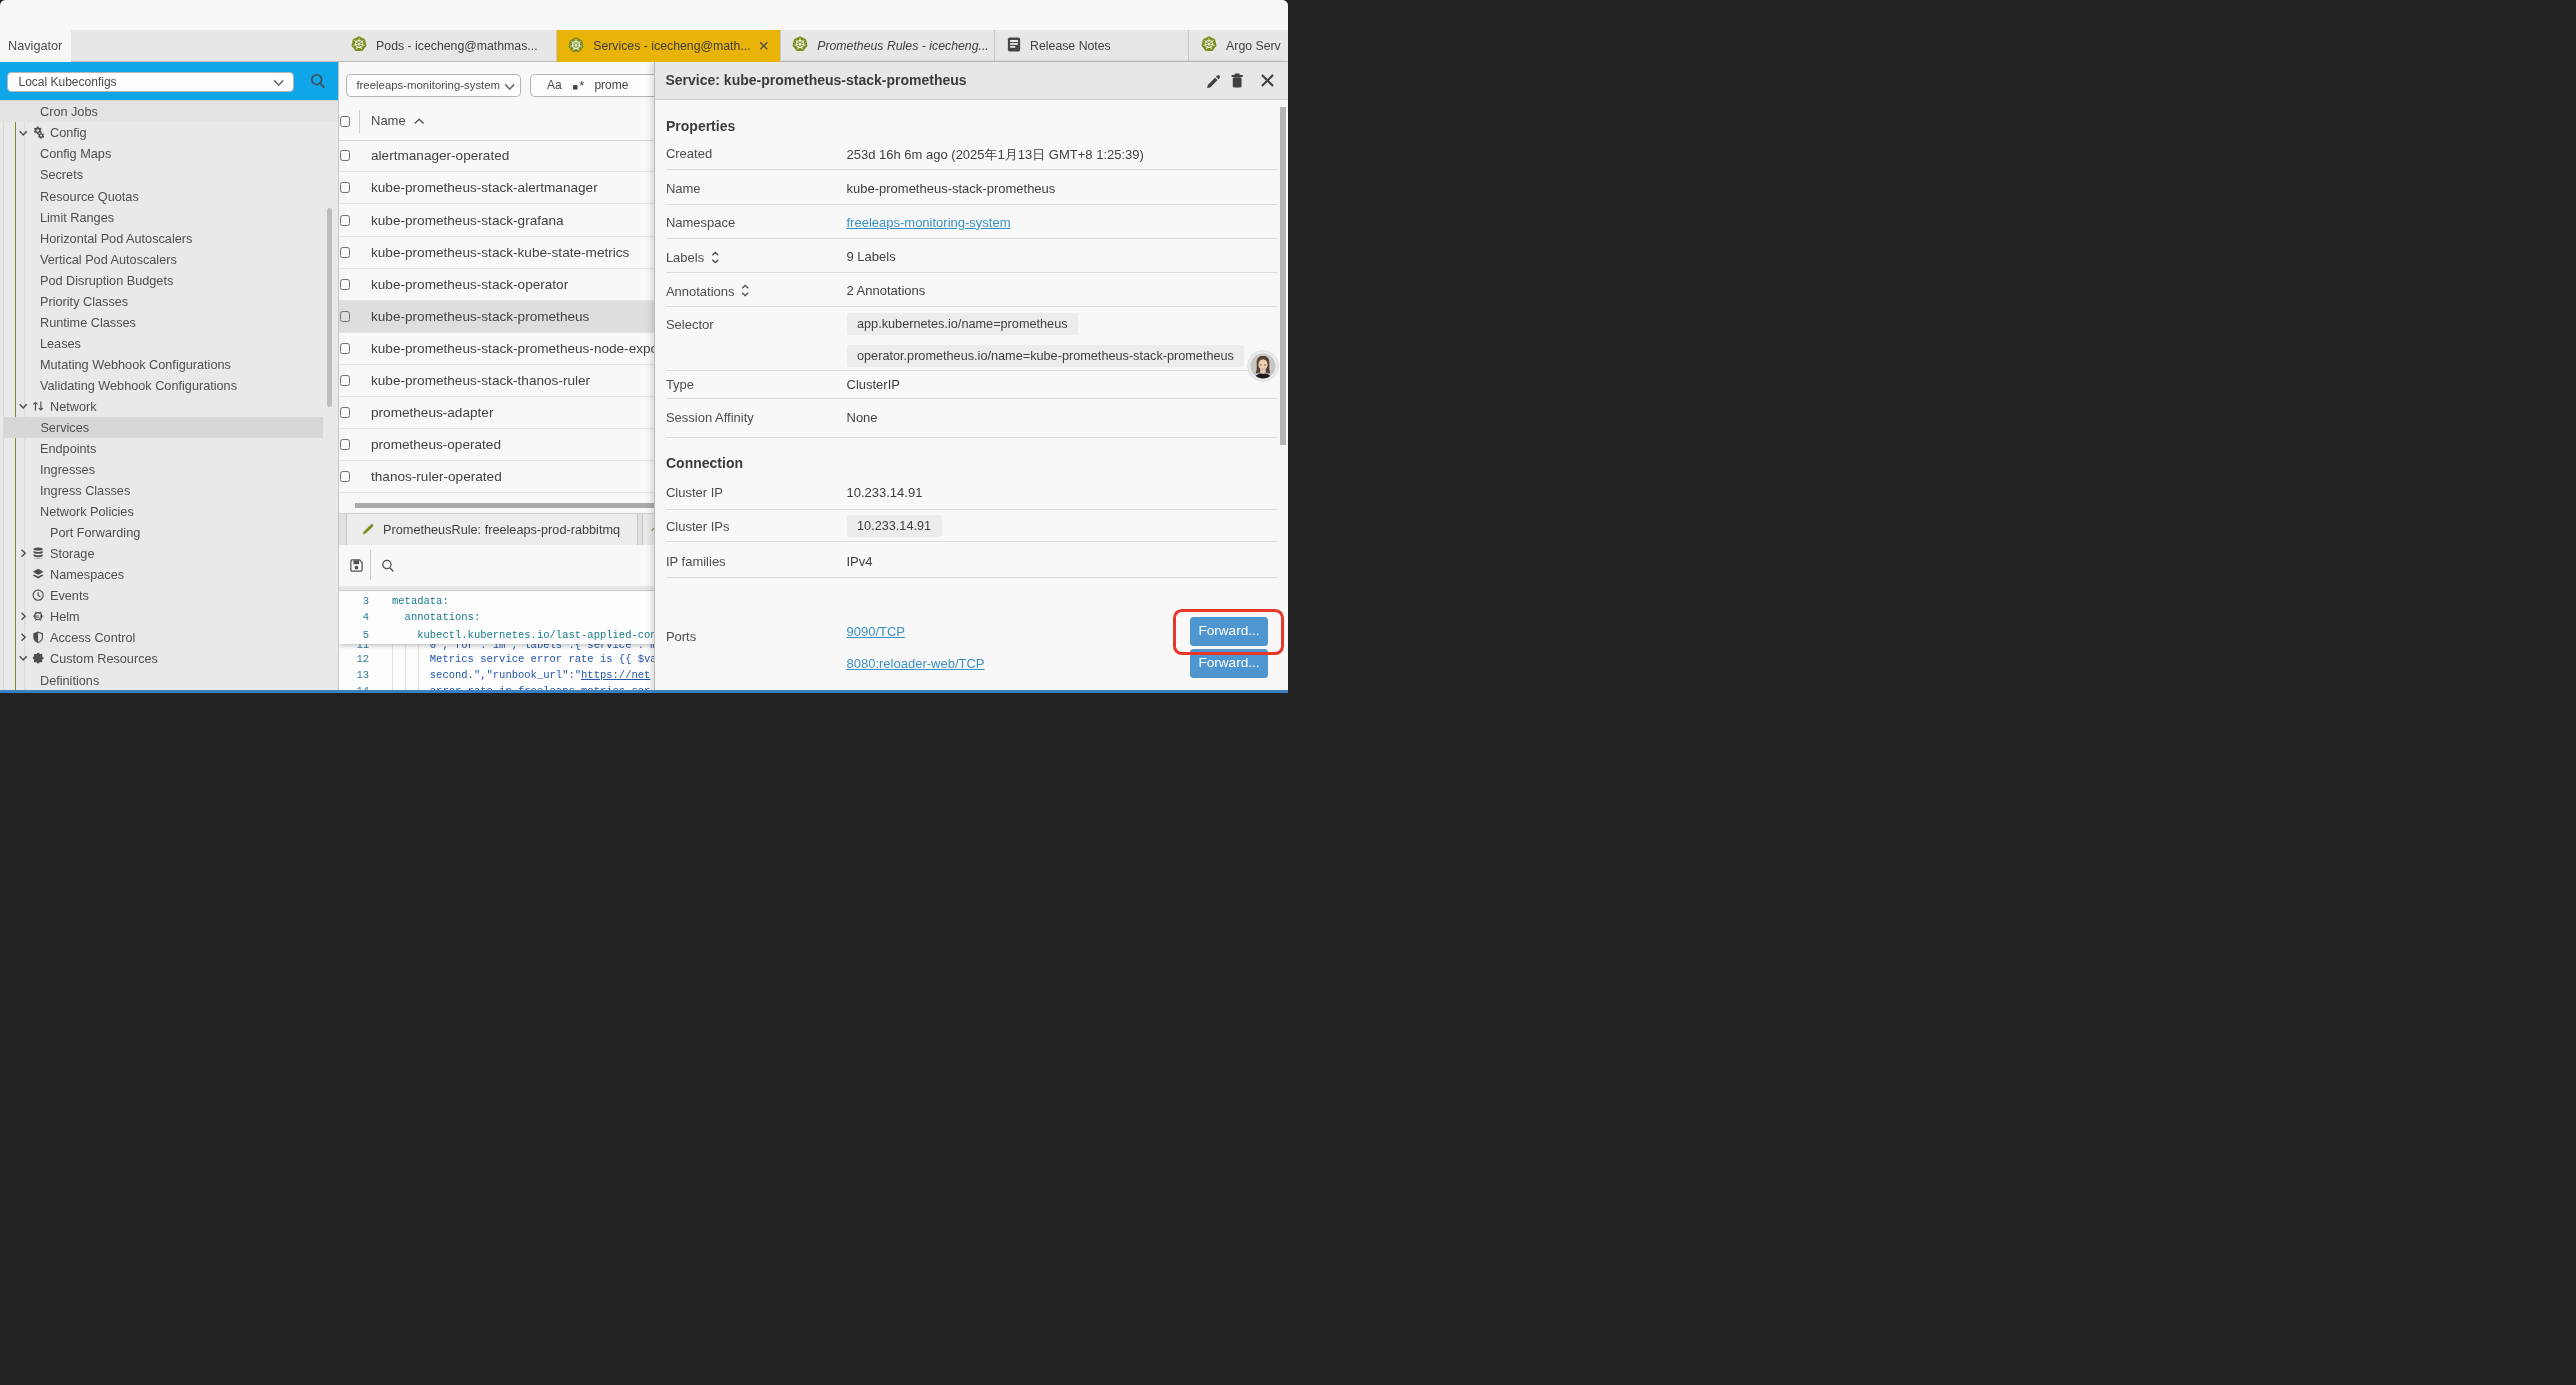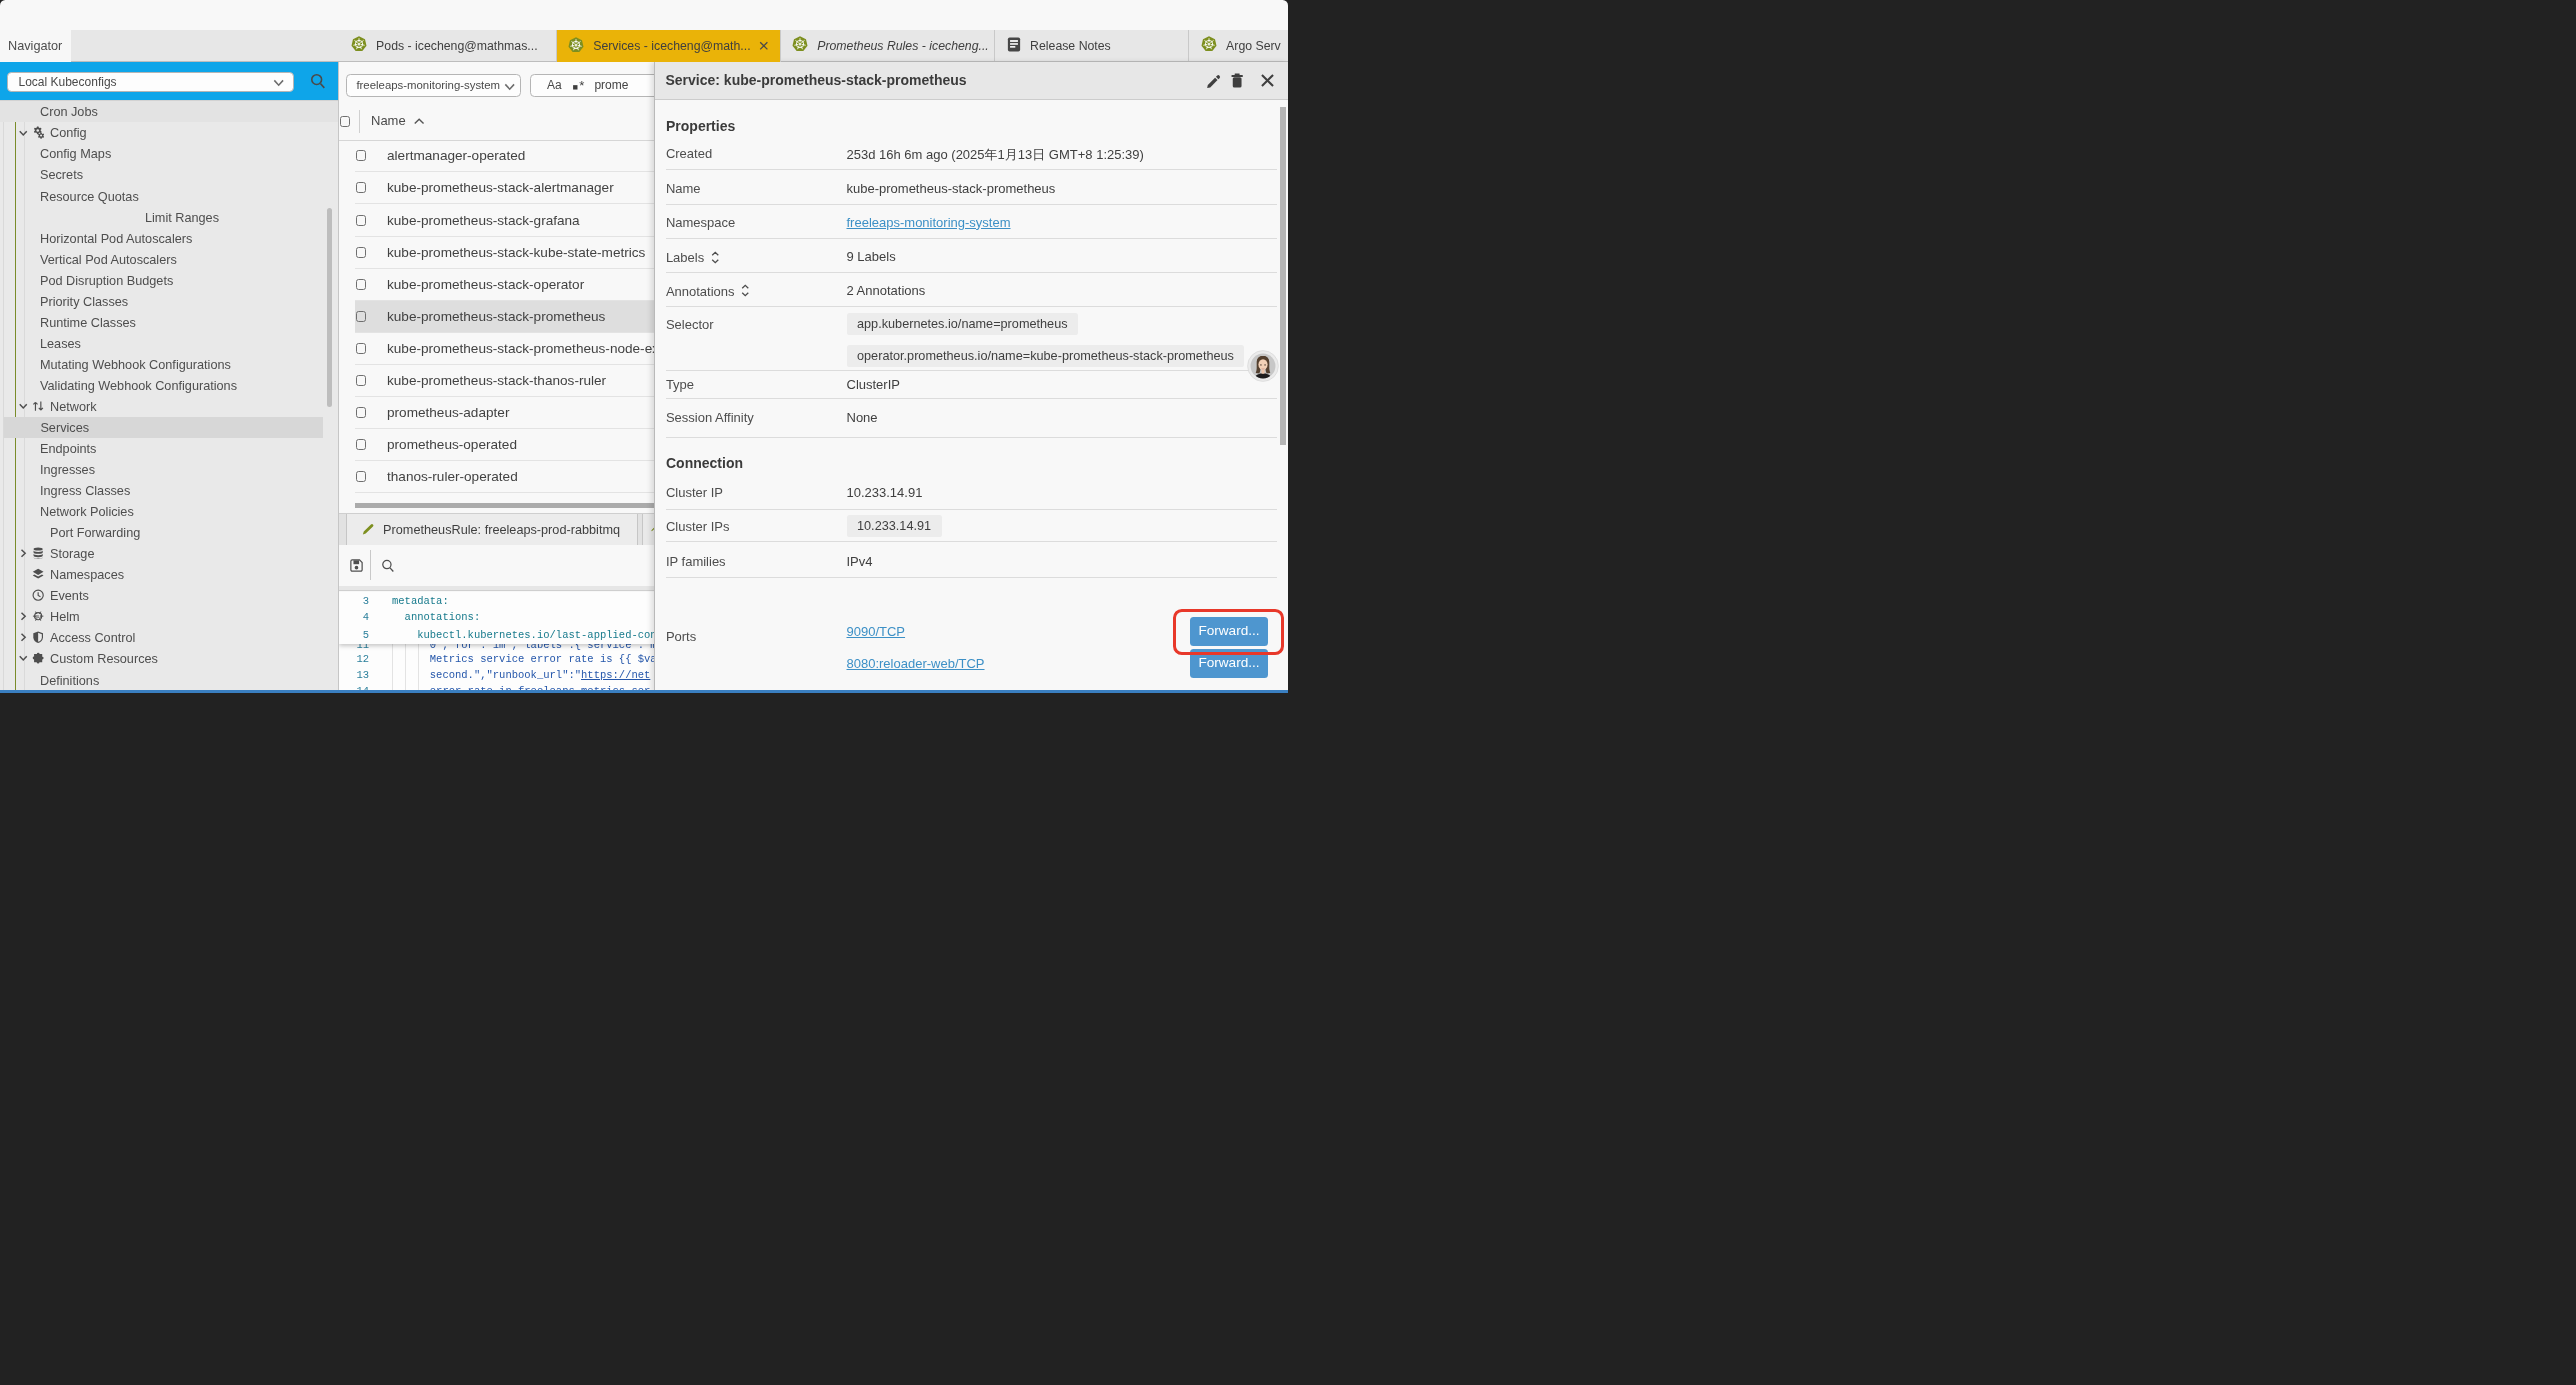--- a/index.html
+++ b/index.html
@@ -22,21 +22,21 @@
   #tree { left:0; top:101px; width:338px; height:592px; background:#e9e9e9; overflow:hidden; }
   .guide { position:absolute; top:0; bottom:0; width:0.9px; }
   .trow { position:absolute; left:0; width:324px; height:21px; display:flex; align-items:center; font-size:12.7px; color:#4e4e4e; white-space:nowrap; }
   .trow .txt1 { margin-left:50px; }
   .trow .txt2 { margin-left:40px; }
   .chev { position:absolute; left:18.4px; width:10.5px; height:10.5px; }
   .ticon { position:absolute; left:32px; width:12.3px; height:12.3px; }
   
   #content { left:338px; top:62px; width:317px; height:631px; background:#f8f8f8; border-left:0.9px solid #c6c6c6; }
   .selbox { position:absolute; background:#fdfdfd; border:0.9px solid #b5b5b5; border-radius:4.4px; font-size:12px; white-space:nowrap; color:#4a4a4a; display:flex; align-items:center; }
-  .tblrow { position:absolute; left:0; width:317px; height:32px; border-bottom:0.9px solid #e3e3e3; font-size:13.6px; color:#424242; display:flex; align-items:center; white-space:nowrap;margin-left:16px; }
+  .tblrow { position:absolute; left:0; width:317px; height:32px; border-bottom:0.9px solid #e3e3e3; font-size:13.6px; color:#424242; display:flex; align-items:center; white-space:nowrap; }
   .cbx { position:absolute; left:0.9px; width:10.5px; height:10.5px; border:1.3px solid #6f6f6f; border-radius:2.6px; background:transparent; }
   .rowtxt { margin-left:32px; }
   
   #drawer { left:654px; top:62px; width:634px; height:631px; background:#f8f8f8; border-left:0.9px solid #b9b9b9; box-shadow:-2.6px 0 5.3px rgba(0,0,0,0.12); }
   #dhdr { position:absolute; left:0; top:0; width:634px; height:38px; background:#e7e7e7; border-bottom:0.9px solid #cccccc; }
   .drow { position:absolute; left:10.5px; width:611px; border-bottom:0.9px solid #dcdcdc; }
   .dlab { position:absolute; left:0.4px; font-size:13px; color:#4d4d4d; }
   .dval { position:absolute; left:181px; font-size:13px; color:#3f3f3f; }
   .chip { position:absolute; left:181px; background:#ececec; border-radius:2.6px; font-size:12.7px; color:#3f3f3f; padding:0 10.5px; height:22px; line-height:22px; }
   .link { color:#3d90c6; text-decoration:underline; }
@@ -171,21 +171,21 @@
       </div>
   <div class="trow" style="top:42px;">
         <span class="txt2" style="">Config Maps</span>
       </div>
   <div class="trow" style="top:63px;">
         <span class="txt2" style="">Secrets</span>
       </div>
   <div class="trow" style="top:85px;">
         <span class="txt2" style="">Resource Quotas</span>
       </div>
-  <div class="trow" style="top:106px;justify-content:center;">
+  <div class="trow" style="top:106px;">
         <span class="txt2" style="">Limit Ranges</span>
       </div>
   <div class="trow" style="top:127px;">
         <span class="txt2" style="">Horizontal Pod Autoscalers</span>
       </div>
   <div class="trow" style="top:148px;">
         <span class="txt2" style="">Vertical Pod Autoscalers</span>
       </div>
   <div class="trow" style="top:169px;">
         <span class="txt2" style="">Pod Disruption Budgets</span>

